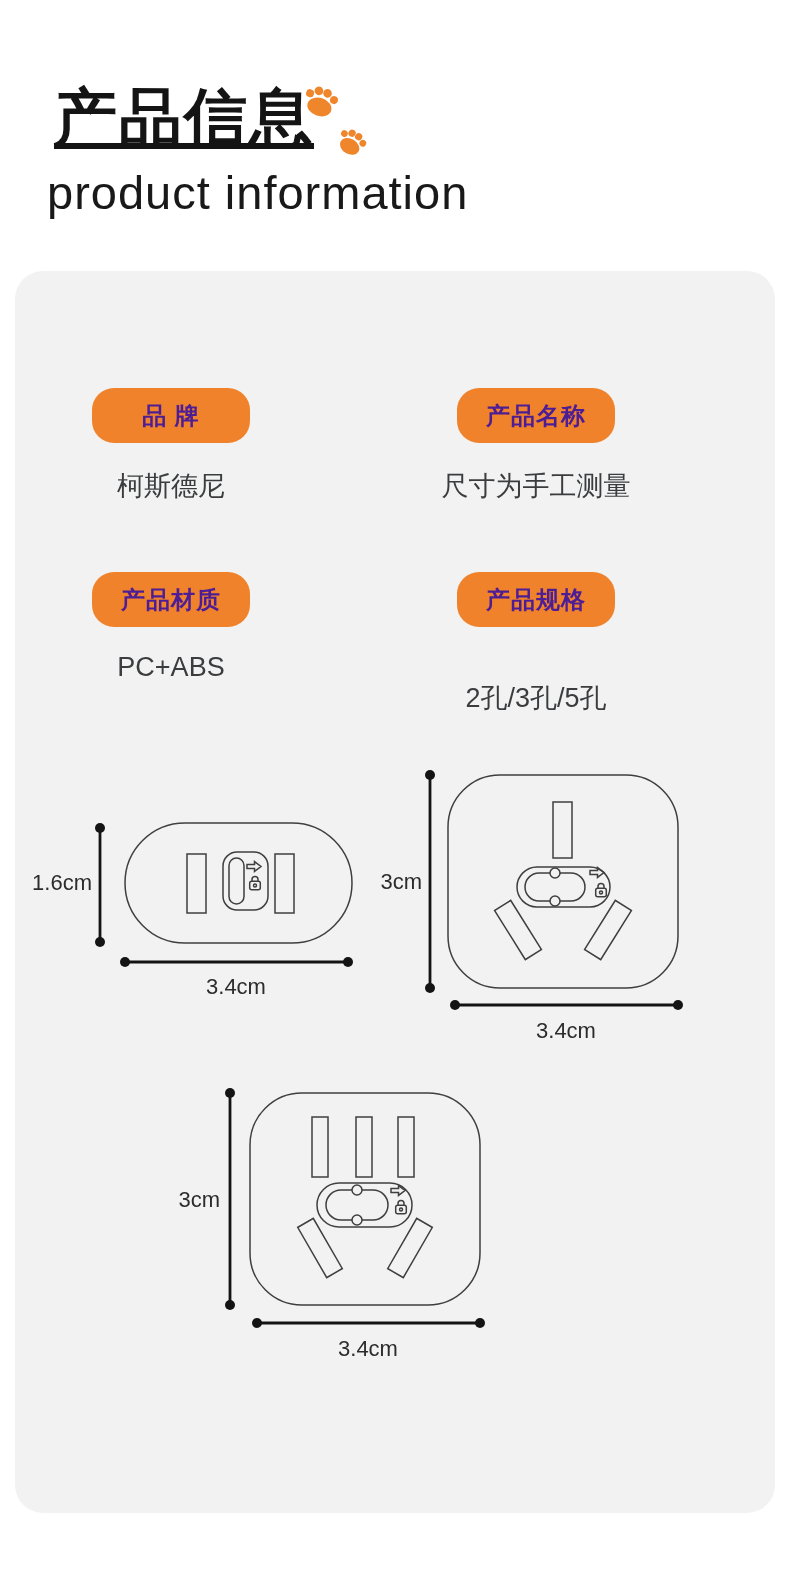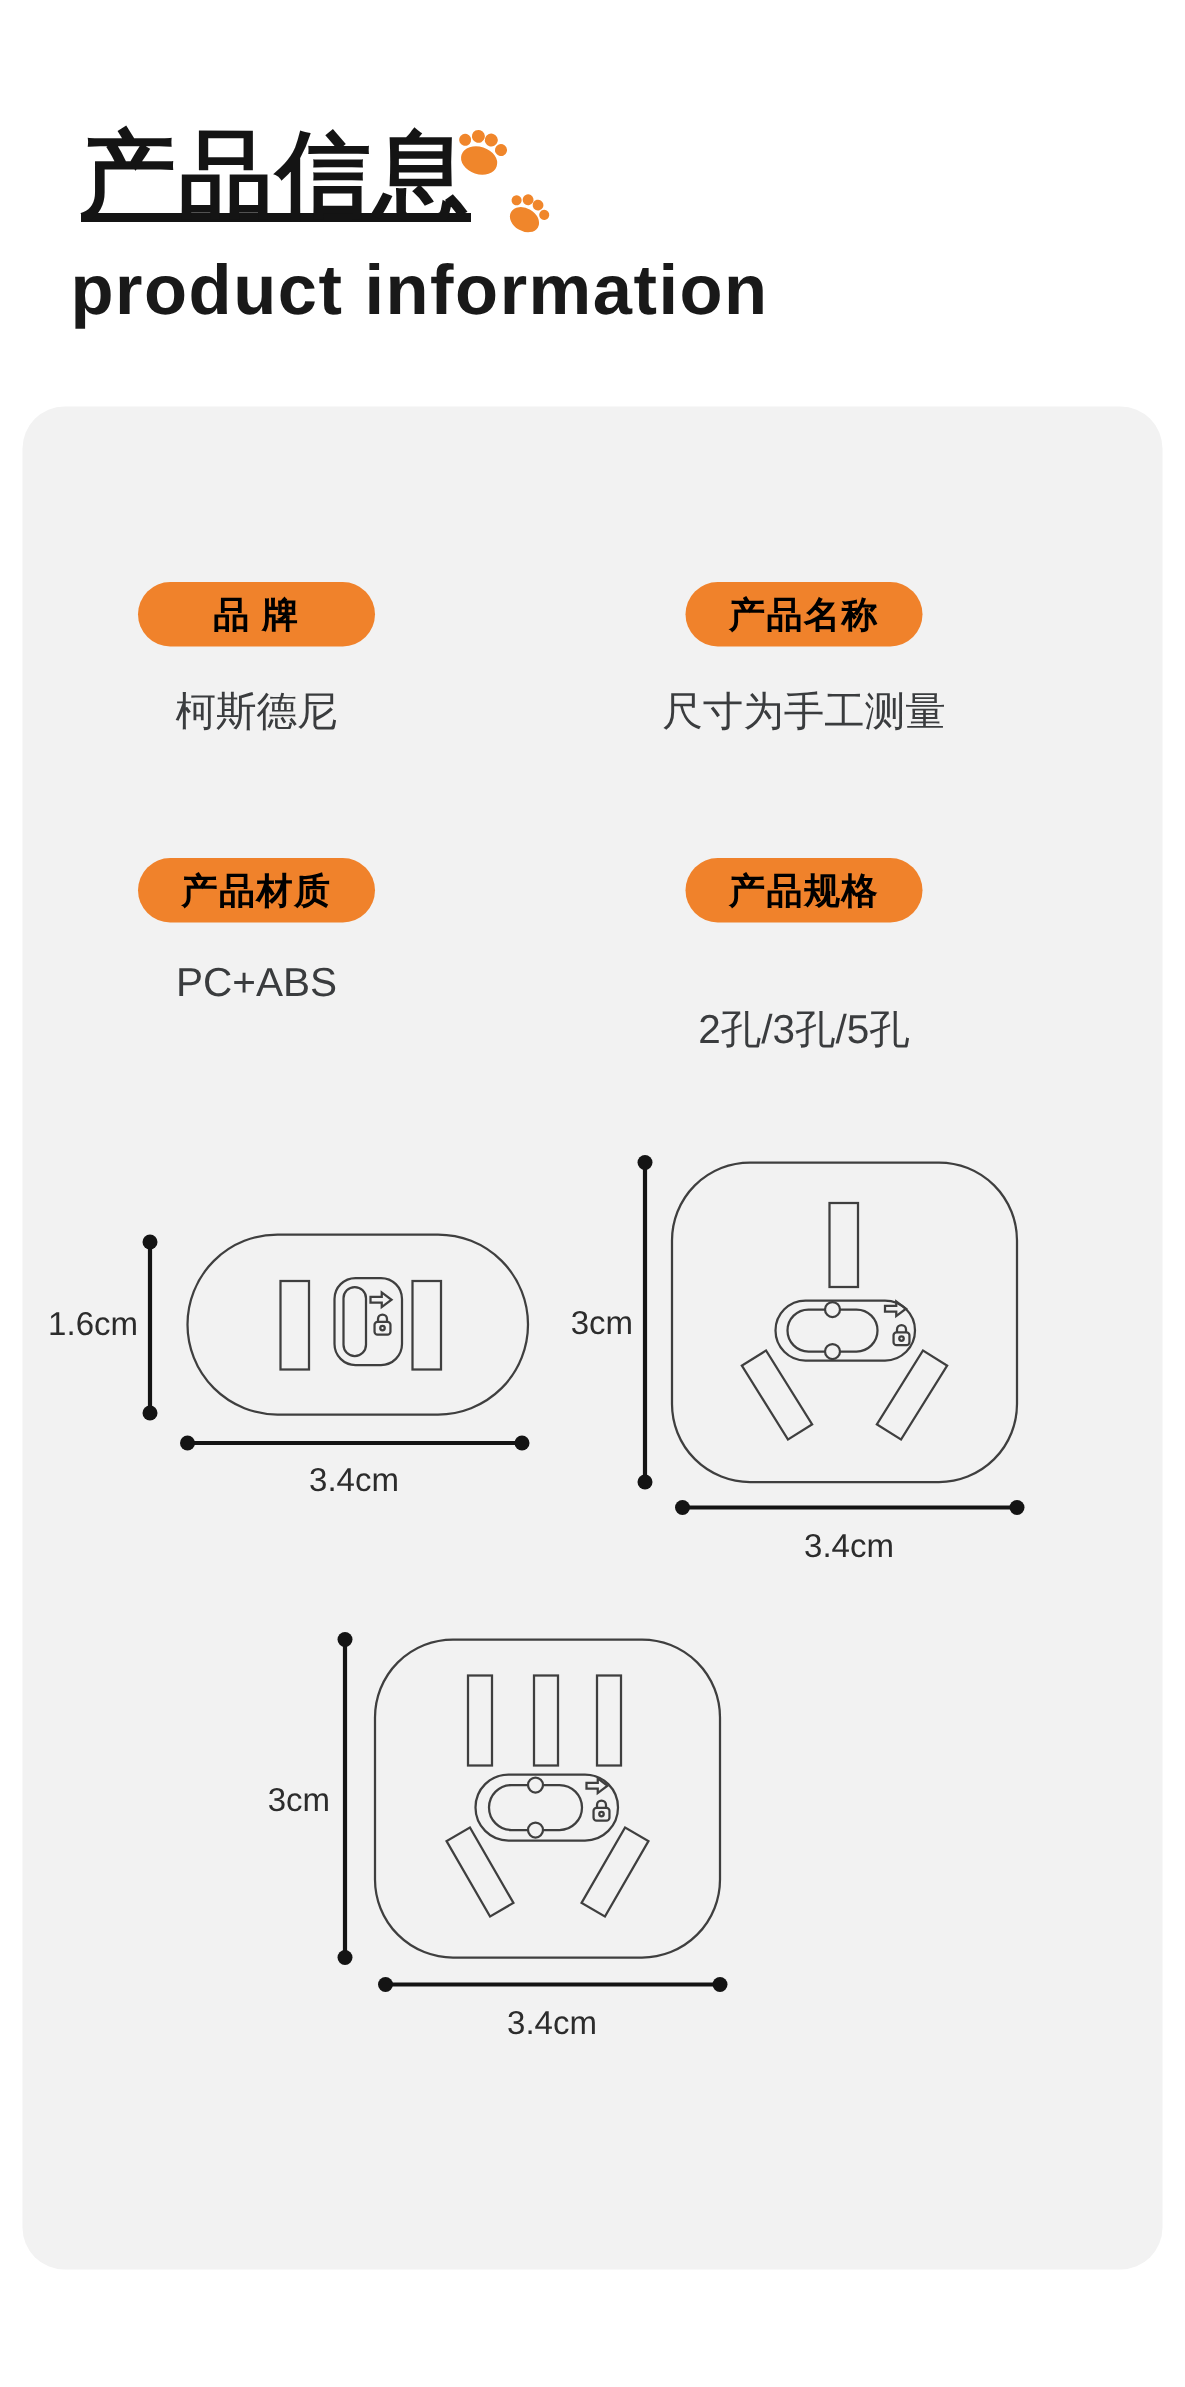--- a/index.html
+++ b/index.html
@@ -11,21 +11,21 @@
     overflow:hidden;
   }
   
   .title-zh{
     position:absolute;left:54px;top:86px;
     font-size:63px;font-weight:900;color:#141414;
     letter-spacing:2px;line-height:1;margin:0;text-decoration:underline;
   }
   .title-en{
     position:absolute;left:47px;top:164px;
-    font-size:47px;font-weight:700;color:#191919;
+    font-size:47px;font-weight:400;color:#191919;
     letter-spacing:1px;line-height:1.25;margin:0;
   }
   .paw{position:absolute;}
   .paw-1{left:303px;top:82px;width:37px;height:37px;transform:rotate(18deg);}
   .paw-2{left:337px;top:126px;width:31px;height:31px;transform:rotate(30deg);}
   
   .card{
     position:absolute;left:15px;top:271px;
     width:760px;height:1242px;
     background:#F2F2F2;border-radius:28px;
@@ -33,22 +33,22 @@
   
   .spec{
     position:absolute;width:300px;
     display:flex;flex-direction:column;align-items:center;
   }
   .spec-1{left:6px;top:117px;}
   .spec-2{left:371px;top:117px;}
   .spec-3{left:6px;top:301px;}
   .spec-4{left:371px;top:301px;gap:28px;}
   .badge{
-    width:158px;height:43px;border-radius:22px;
-    background:#F0822B;color:#000000;
+    width:158px;height:55px;border-radius:22px;
+    background:#F0822B;color:#4c1d95;
     font-size:24px;font-weight:700;letter-spacing:1px;
     display:flex;align-items:center;justify-content:center;
     white-space:nowrap;
   }
   .spec-value{
     margin-top:25px;font-size:27px;color:#3a3c3e;
     white-space:nowrap;text-align:center;
   }
   
   .diagram{position:absolute;}

